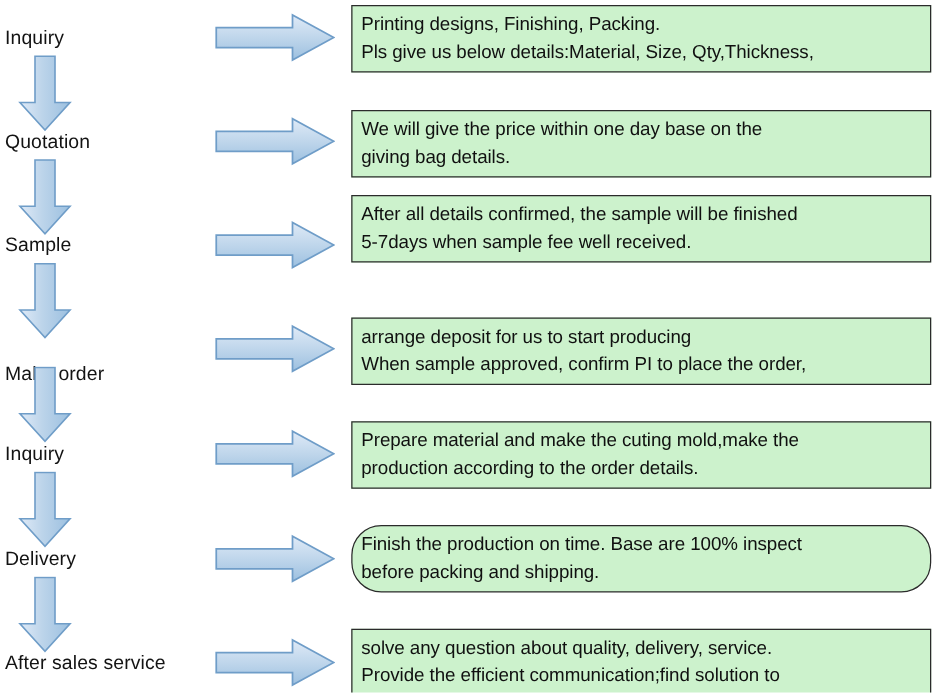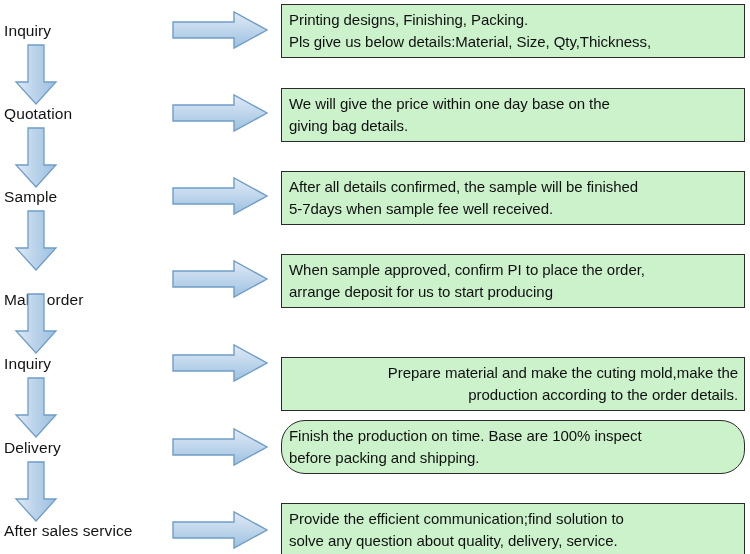--- a/index.html
+++ b/index.html
@@ -127,59 +127,59 @@
   </div>
 
   <div class="stage-label" style="top:188px;">Sample</div>
 
   <div class="right-arrow" style="top:176px;">
     <svg viewBox="0 0 96 40" preserveAspectRatio="none">
       <polygon points="1,12 62,12 62,2 95,20 62,38 62,28 1,28" fill="url(#rg1)" stroke="#6f9dc8" stroke-width="1.4"></polygon>
     </svg>
   </div>
 
-  <div class="desc-box" style="top:171px;">
+  <div class="desc-box" style="top:156px;">
     <div class="desc-line">After all details confirmed, the sample will be finished</div>
     <div class="desc-line">5-7days when sample fee well received.</div>
   </div>
 
   <div class="down-arrow" style="top:210px; height:62px;">
     <svg viewBox="0 0 44 62" preserveAspectRatio="none">
       <polygon points="14,1 30,1 30,38 42,38 22,60 2,38 14,38" fill="url(#dg1)" stroke="#6f9dc8" stroke-width="1.3"></polygon>
     </svg>
   </div>
 
   <div class="stage-label" style="top:271px;margin-top:20px;">Make order</div>
 
   <div class="right-arrow" style="top:259px;">
     <svg viewBox="0 0 96 40" preserveAspectRatio="none">
       <polygon points="1,12 62,12 62,2 95,20 62,38 62,28 1,28" fill="url(#rg1)" stroke="#6f9dc8" stroke-width="1.4"></polygon>
     </svg>
   </div>
 
   <div class="desc-box" style="top:254px;">
+    <div class="desc-line">arrange deposit for us to start producing</div>
     <div class="desc-line">When sample approved, confirm PI to place the order,</div>
-    <div class="desc-line">arrange deposit for us to start producing</div>
   </div>
 
   <div class="down-arrow" style="top:293px; height:62px;">
     <svg viewBox="0 0 44 62" preserveAspectRatio="none">
       <polygon points="14,1 30,1 30,38 42,38 22,60 2,38 14,38" fill="url(#dg1)" stroke="#6f9dc8" stroke-width="1.3"></polygon>
     </svg>
   </div>
 
   <div class="stage-label" style="top:355px;">Inquiry</div>
 
   <div class="right-arrow" style="top:343px;">
     <svg viewBox="0 0 96 40" preserveAspectRatio="none">
       <polygon points="1,12 62,12 62,2 95,20 62,38 62,28 1,28" fill="url(#rg1)" stroke="#6f9dc8" stroke-width="1.4"></polygon>
     </svg>
   </div>
 
-  <div class="desc-box" style="top:357px;text-align:right;">
+  <div class="desc-box" style="top:337px;">
     <div class="desc-line">Prepare material and make the cuting mold,make the</div>
     <div class="desc-line">production according to the order details.</div>
   </div>
 
   <div class="down-arrow" style="top:377px; height:62px;">
     <svg viewBox="0 0 44 62" preserveAspectRatio="none">
       <polygon points="14,1 30,1 30,38 42,38 22,60 2,38 14,38" fill="url(#dg1)" stroke="#6f9dc8" stroke-width="1.3"></polygon>
     </svg>
   </div>
 
@@ -204,17 +204,17 @@
 
   <div class="stage-label" style="top:522px;">After sales service</div>
 
   <div class="right-arrow" style="top:510px;">
     <svg viewBox="0 0 96 40" preserveAspectRatio="none">
       <polygon points="1,12 62,12 62,2 95,20 62,38 62,28 1,28" fill="url(#rg1)" stroke="#6f9dc8" stroke-width="1.4"></polygon>
     </svg>
   </div>
 
   <div class="desc-box" style="top:503px;">
+    <div class="desc-line">solve any question about quality, delivery, service.</div>
     <div class="desc-line">Provide the efficient communication;find solution to</div>
-    <div class="desc-line">solve any question about quality, delivery, service.</div>
   </div>
 
 </div>
 
 </body></html>

